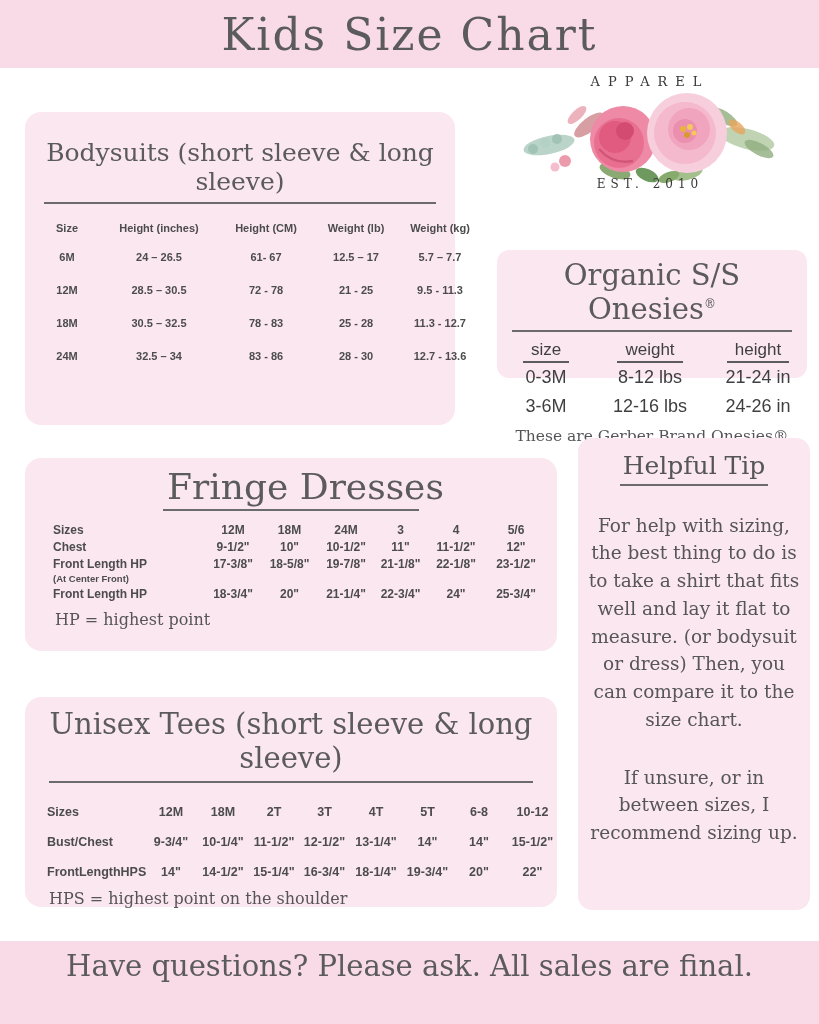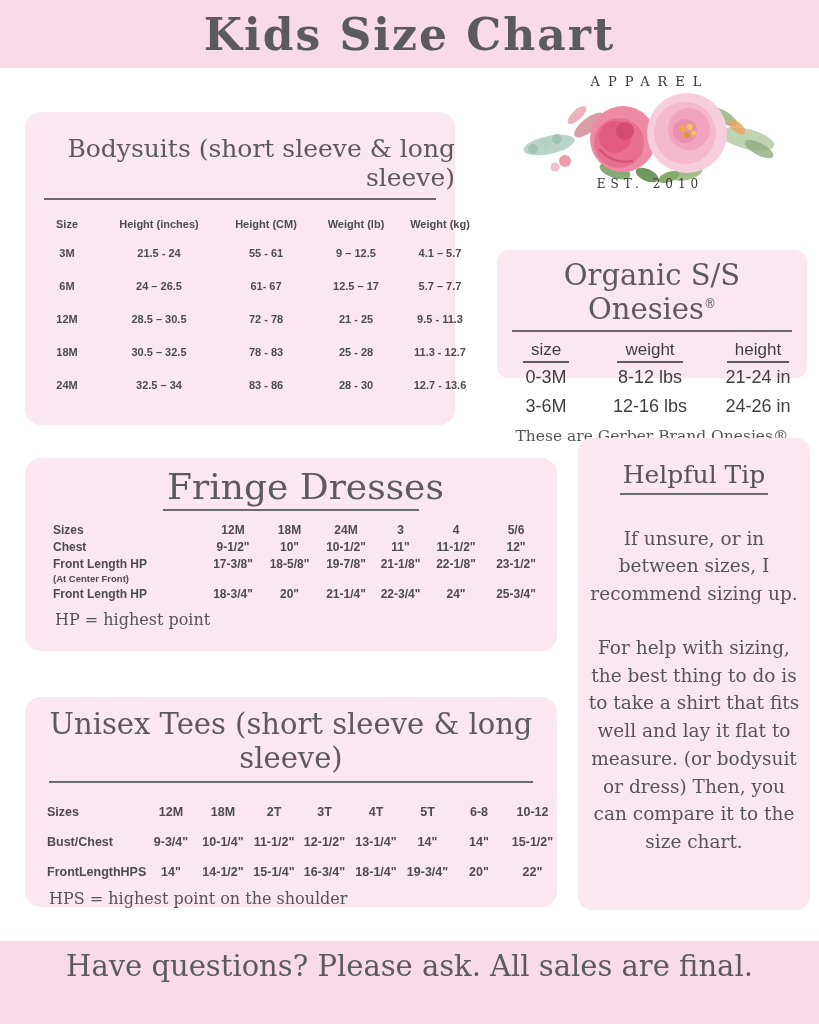--- a/index.html
+++ b/index.html
@@ -7,33 +7,33 @@
     width:819px; height:1024px; position:relative; overflow:hidden;
     background:#ffffff;
     font-family:"Liberation Sans", sans-serif;
     color:#58585a;
   }
   .slab { font-family:"DejaVu Serif", serif; }
 
   
   .banner { position:absolute; left:0; width:819px; background:#f9dbe8; text-align:center; }
   .banner-top { top:0; height:68px; display:flex; align-items:center; justify-content:center; }
-  .page-title { font-size:44px; letter-spacing:2px; color:#5b5a5d; font-weight:700; }
+  .page-title { font-size:44px; letter-spacing:2px; color:#5b5a5d; font-weight:400; }
   .banner-bottom { top:941px; height:83px; }
   .footer-line1 { font-size:29px; margin-top:8px; color:#5b5a5d; }
   .footer-line2 { font-size:19px; margin-top:2px; color:#5b5a5d; }
 
   
   .panel { position:absolute; background:#fbe7f0; border-radius:16px; }
 
   .rule { height:2px; background:#6b6a6d; margin:6px auto 0; }
 
   
   .bodysuits { left:25px; top:112px; width:430px; height:313px; }
-  .bodysuits-title { font-size:25px; text-align:right; padding-top:14px; color:#5b5a5d;margin-top:8px; }
+  .bodysuits-title { font-size:25px; text-align:center; padding-top:26px; color:#5b5a5d; }
   .bodysuits .rule { width:392px; }
   .bs-table { margin-top:12px; }
   .bs-row { display:grid; grid-template-columns:64px 120px 94px 86px 82px; padding:0 10px;
             align-items:center; text-align:center; font-size:11px; font-weight:bold; color:#4c4c4e; }
   .bs-head { height:24px; }
   .bs-data { height:33px; }
 
   
   .logo { position:absolute; left:505px; top:74px; width:290px; height:176px; text-align:center; color:#2e2c2c; }
   .logo-name { font-family:"DejaVu Serif", serif; font-style:italic; font-size:42px; line-height:1.05; }
@@ -71,21 +71,21 @@
   .unisex .rule { width:484px; }
   .ut-table { margin-top:14px; padding-left:22px; }
   .ut-row { display:grid; grid-template-columns:98px 52px 52px 50px 51px 52px 51px 52px 55px;
             align-items:center; font-size:12.5px; font-weight:bold; color:#4c4c4e; height:30px; }
   .ut-row .lbl { text-align:left; }
   .ut-row .val { text-align:center; }
   .unisex-note { font-family:"DejaVu Serif", serif; font-size:16px; padding-left:24px; margin-top:2px; color:#555457; }
 
   
   .tip { left:578px; top:438px; width:232px; height:472px; border-radius:14px; text-align:center; }
-  .tip-title { font-size:25px; padding-top:22px; color:#555457; }
+  .tip-title { font-size:25px; padding-top:13px; color:#555457; }
   .tip .rule { width:148px; height:1.5px; margin-top:4px; }
   .tip-body { font-family:"DejaVu Serif", serif; font-size:18.5px; line-height:1.5;
               color:#565558; margin:26px 8px 0; }
   .tip-body-2 { margin-top:30px; }
 </style>
 </head>
 <body>
 
 <div class="banner banner-top">
   <div class="page-title slab">Kids Size Chart</div>
@@ -94,27 +94,20 @@
 <div class="panel bodysuits">
   <div class="bodysuits-title slab">Bodysuits (short sleeve &amp; long sleeve)</div>
   <div class="rule"></div>
   <div class="bs-table">
     <div class="bs-row bs-head">
       <span>Size</span>
       <span>Height (inches)</span>
       <span>Height (CM)</span>
       <span>Weight (lb)</span>
       <span>Weight (kg)</span>
-    </div>
-    <div class="bs-row bs-data">
-      <span>3M</span>
-      <span>21.5 - 24</span>
-      <span>55 - 61</span>
-      <span>9 – 12.5</span>
-      <span>4.1 – 5.7</span>
     </div>
     <div class="bs-row bs-data">
       <span>6M</span>
       <span>24 – 26.5</span>
       <span>61- 67</span>
       <span>12.5 – 17</span>
       <span>5.7 – 7.7</span>
     </div>
     <div class="bs-row bs-data">
       <span>12M</span>
@@ -246,22 +239,22 @@
       <span class="val">24"</span>
       <span class="val">25-3/4"</span>
     </div>
   </div>
   <div class="fringe-note">HP = highest point</div>
 </div>
 
 <div class="panel tip">
   <div class="tip-title slab">Helpful Tip</div>
   <div class="rule"></div>
+  <div class="tip-body">For help with sizing, the best thing to do is to take a shirt that fits well and lay it flat to measure. (or bodysuit or dress) Then, you can compare it to the size chart.</div>
   <div class="tip-body tip-body-2">If unsure, or in between sizes, I recommend sizing up.</div>
-  <div class="tip-body">For help with sizing, the best thing to do is to take a shirt that fits well and lay it flat to measure. (or bodysuit or dress) Then, you can compare it to the size chart.</div>
 </div>
 
 <div class="panel unisex">
   <div class="unisex-title slab">Unisex Tees (short sleeve &amp; long sleeve)</div>
   <div class="rule"></div>
   <div class="ut-table">
     <div class="ut-row">
       <span class="lbl">Sizes</span>
       <span class="val">12M</span>
       <span class="val">18M</span>

